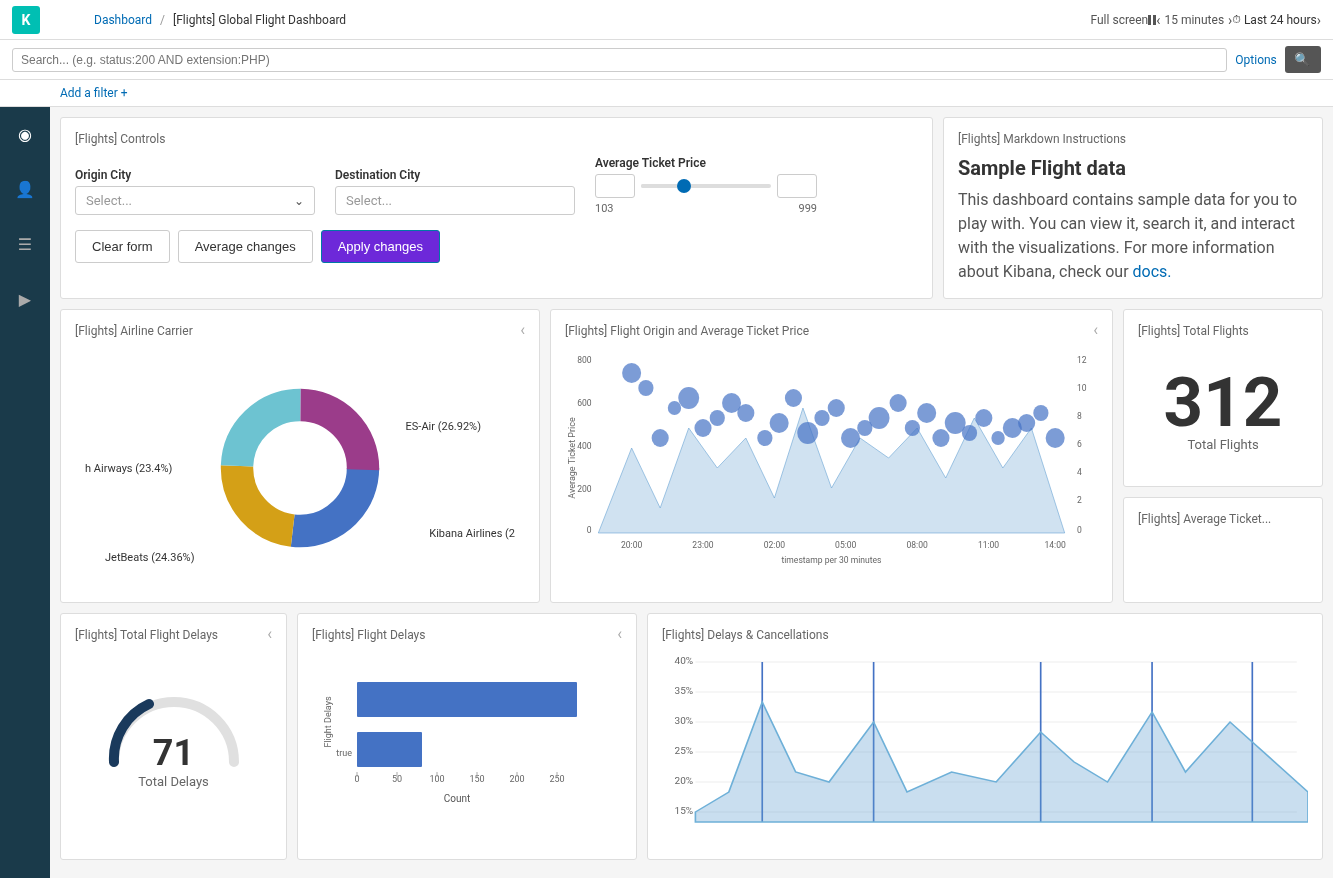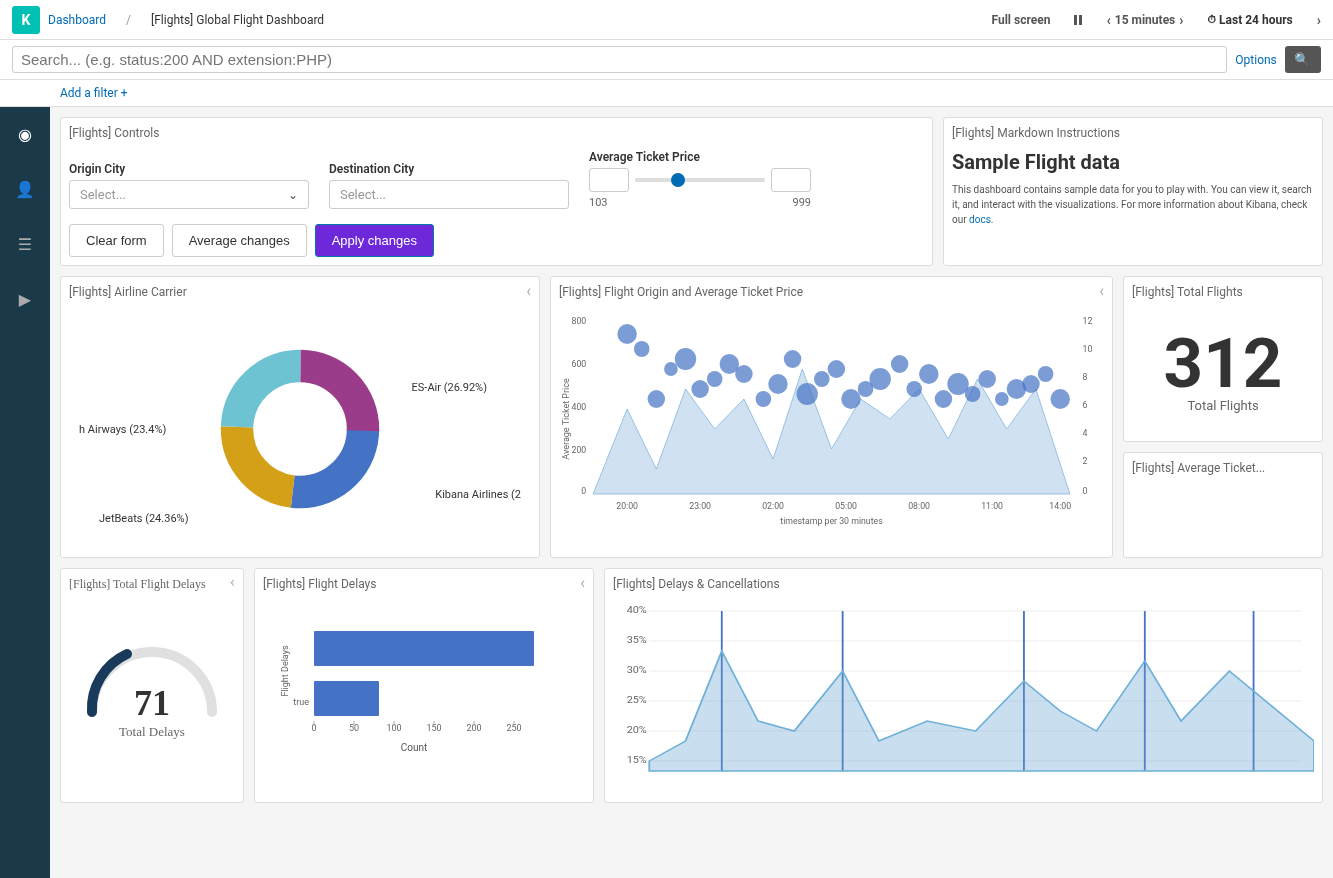--- a/index.html
+++ b/index.html
@@ -7,44 +7,44 @@
 
     
     .top-nav {
       display: flex; align-items: center; background: #fff; border-bottom: 1px solid #ddd;
       padding: 0 12px; height: 40px; gap: 8px;
     }
     .kibana-logo {
       width: 28px; height: 28px; background: #00bfb3; border-radius: 3px;
       display: flex; align-items: center; justify-content: center; color: #fff; font-weight: bold; font-size: 14px; flex-shrink: 0;
     }
-    .breadcrumb { display: flex; align-items: center; gap: 20px; font-size: 12px; }
+    .breadcrumb { display: flex; align-items: center; gap: 8px; font-size: 12px; margin-left: 46px; }
     .breadcrumb-link { color: #006BB4; text-decoration: none; }
     .breadcrumb-sep { color: #999; }
     .breadcrumb-current { color: #333; }
-    .top-nav-right { margin-left: auto; display: flex; align-items: center; gap: 24px; font-weight: bold; }
+    .top-nav-right { margin-left: auto; display: flex; align-items: center; gap: 0; }
     .fullscreen-btn { color: #555; font-size: 12px; cursor: pointer; }
     .pause-btn { display: flex; align-items: center; gap: 3px; cursor: pointer; }
     .pause-icon { display: flex; gap: 2px; }
     .pause-bar { width: 3px; height: 10px; background: #555; }
     .time-nav { display: flex; align-items: center; gap: 4px; font-size: 12px; color: #555; }
     .nav-arrow { cursor: pointer; color: #555; font-size: 14px; }
     .time-label { display: flex; align-items: center; gap: 3px; }
     .clock-icon { font-size: 11px; }
 
     
     .search-bar {
       display: flex; align-items: center; background: #fff; border-bottom: 1px solid #ddd;
       padding: 6px 12px; gap: 8px;
     }
     .search-input-wrapper {
       flex: 1; display: flex; align-items: center; border: 1px solid #ccc; border-radius: 3px;
       background: #fff; padding: 4px 8px;
     }
-    .search-input { border: none; outline: none; width: 100%; font-size: 15px; color: #4d7c0f; }
+    .search-input { border: none; outline: none; width: 100%; font-size: 12px; color: #4d7c0f; }
     .options-btn { color: #006BB4; font-size: 12px; cursor: pointer; }
     .search-go-btn {
       background: #555; color: #fff; border: none; border-radius: 3px;
       padding: 6px 10px; cursor: pointer; font-size: 13px;
     }
 
     
     .filter-bar {
       background: #fff; border-bottom: 1px solid #ddd; padding: 6px 60px;
     }
@@ -56,21 +56,21 @@
       width: 50px; background: #1a3a4a; display: flex; flex-direction: column; align-items: center;
       padding-top: 10px; gap: 20px; flex-shrink: 0;
     }
     .sidebar-icon { color: #aaa; font-size: 16px; cursor: pointer; padding: 8px; }
     .sidebar-icon.active { color: #fff; }
 
     
     .main { flex: 1; overflow-y: auto; padding: 10px; display: flex; flex-direction: column; gap: 10px; background: #f5f5f5; }
 
     
-    .panel { background: #fff; border: 1px solid #ddd; border-radius: 3px; padding: 8px; }
+    .panel { background: #fff; border: 1px solid #ddd; border-radius: 3px; padding: 14px; }
     .panel-title { font-size: 12px; color: #666; margin-bottom: 10px; }
 
     
     .row1 { display: flex; gap: 10px; }
     .controls-panel { flex: 1; }
     .markdown-panel { width: 380px; }
 
     
     .controls-fields { display: flex; gap: 20px; align-items: flex-end; margin-bottom: 15px; }
     .field-group { display: flex; flex-direction: column; gap: 4px; }
@@ -100,21 +100,21 @@
     .slider-input { border: 1px solid #ccc; border-radius: 3px; width: 40px; padding: 4px; font-size: 12px; text-align: center; }
 
     
     .controls-buttons { display: flex; gap: 8px; }
     .btn { border-radius: 3px; padding: 8px 16px; font-size: 13px; cursor: pointer; border: 1px solid #ccc; background: #fff; color: #333; }
     .btn-primary { background: #6d7175; color: #fff; border-color: #6d7175; }
     .btn-primary.active { background: #6d28d9; border-color: #0079a5; }
 
     
     .markdown-title { font-size: 20px; font-weight: bold; color: #333; margin-bottom: 8px; }
-    .markdown-text { font-size: 10px; color: #555; line-height: 1.5; }
+    .markdown-text { font-size: 16px; color: #555; line-height: 1.5; }
     .markdown-link { color: #006BB4; }
 
     
     .row2 { display: flex; gap: 10px; }
     .airline-panel { width: 480px; }
     .flight-count-panel { flex: 1; }
     .total-panels { display: flex; flex-direction: column; gap: 10px; width: 200px; }
     .total-panel { flex: 1; }
 
     
@@ -129,21 +129,21 @@
     
     .big-number { font-size: 69px; font-weight: bold; color: #333; text-align: center; line-height: 1; }
     .big-number-label { font-size: 13px; color: #666; text-align: center; }
     .big-money { font-size: 36px; font-weight: bold; color: #333; text-align: center; line-height: 1.2; }
 
     
     .chart-svg { width: 100%; height: 220px; }
 
     
     .row3 { display: flex; gap: 10px; }
-    .delays-total-panel { width: 184px; font-family: Liberation Serif, serif; }
+    .delays-total-panel { width: 227px; }
     .flight-delays-panel { width: 340px; }
     .delays-cancellations-panel { flex: 1; }
 
     
     .gauge-container { display: flex; flex-direction: column; align-items: center; padding: 20px 0 10px; }
     .gauge-number { font-size: 36px; font-weight: bold; color: #333; }
     .gauge-label { font-size: 13px; color: #666; }
 
     
     .bar-chart-container { padding: 10px 0; }

